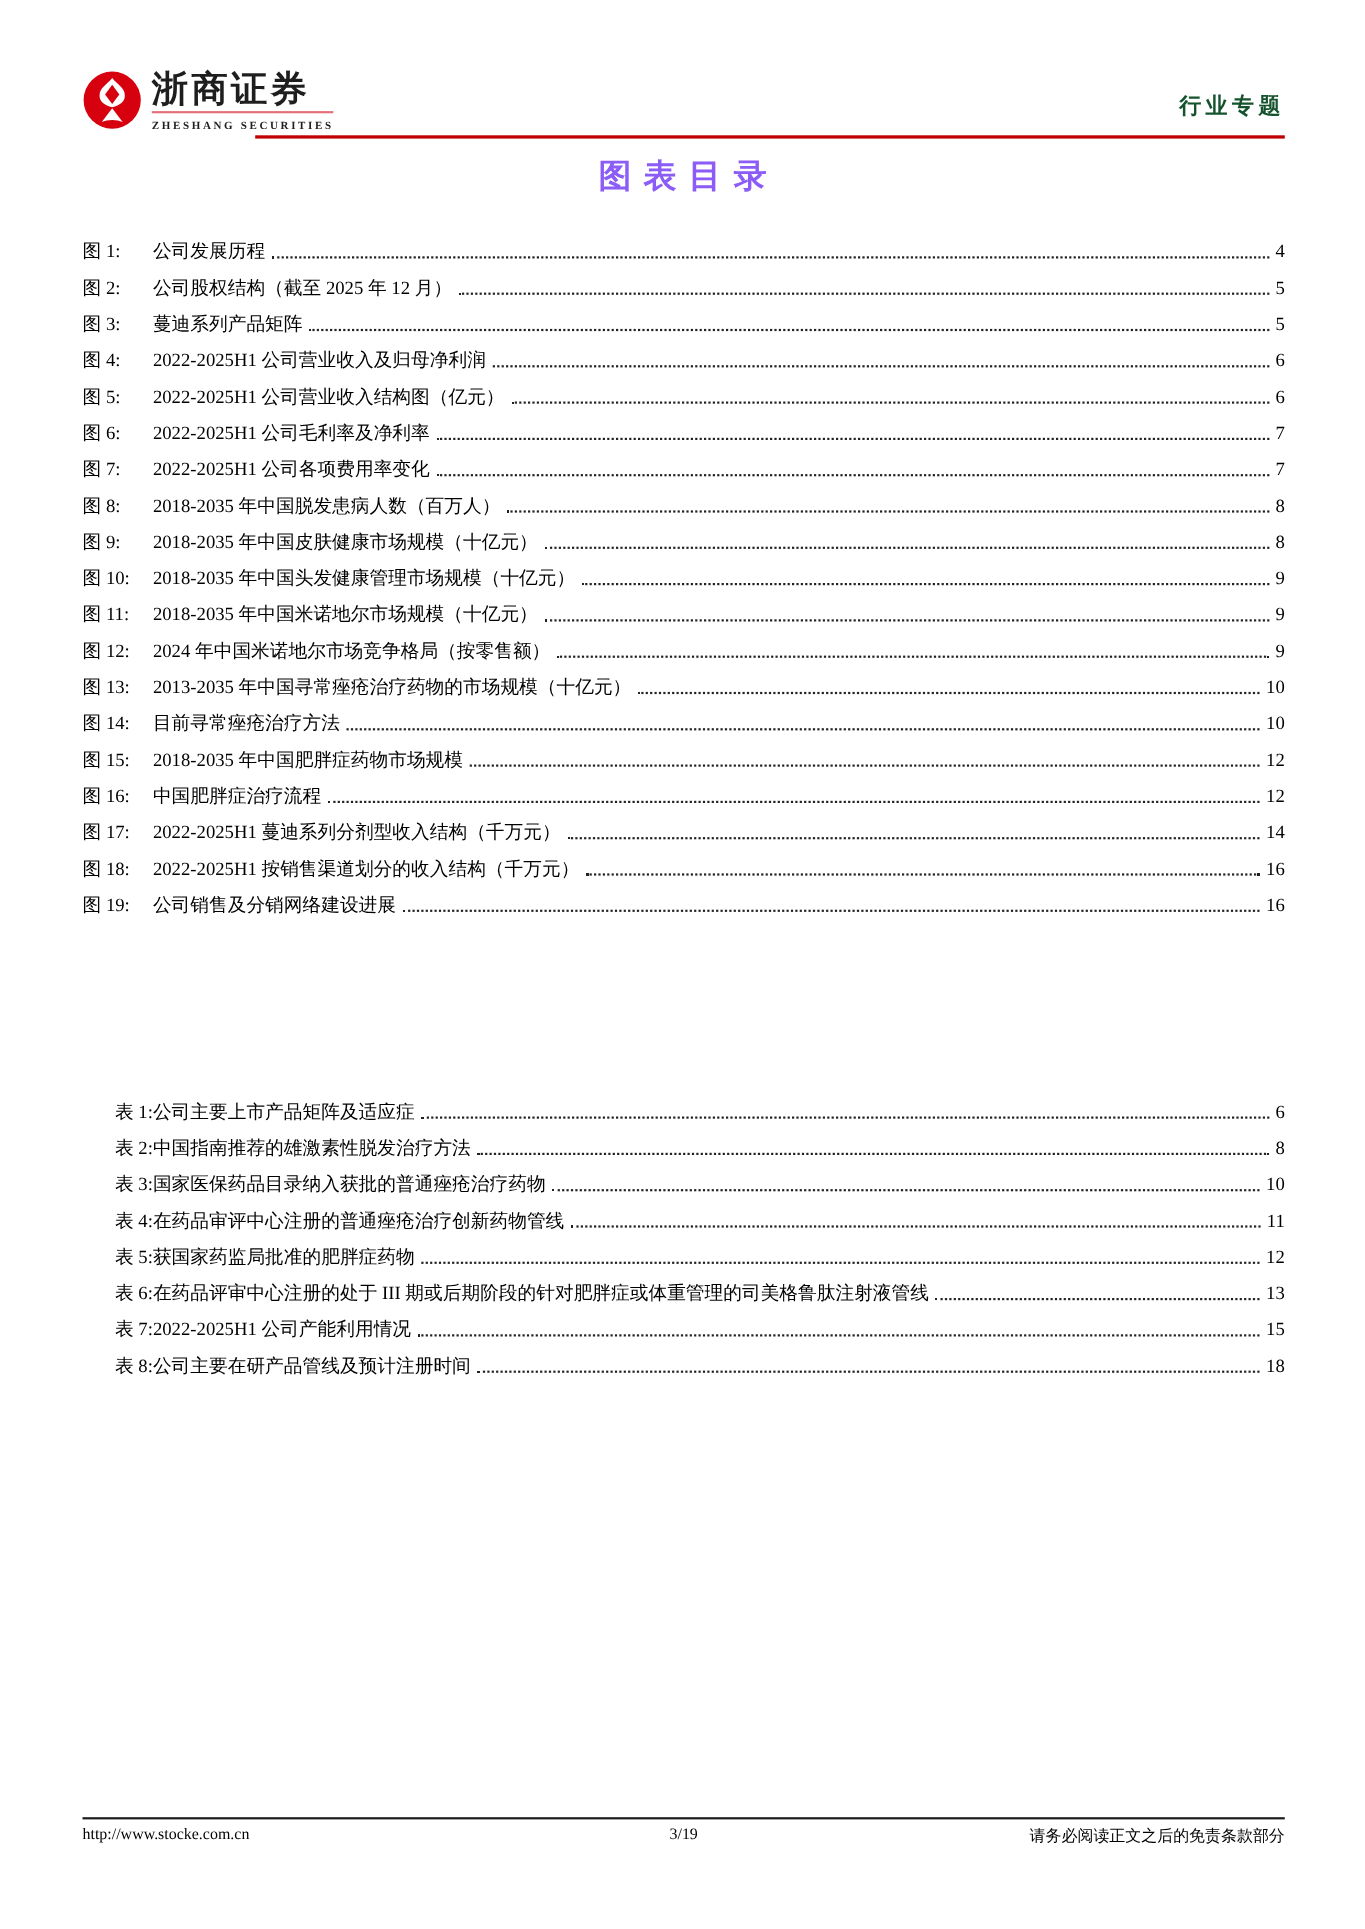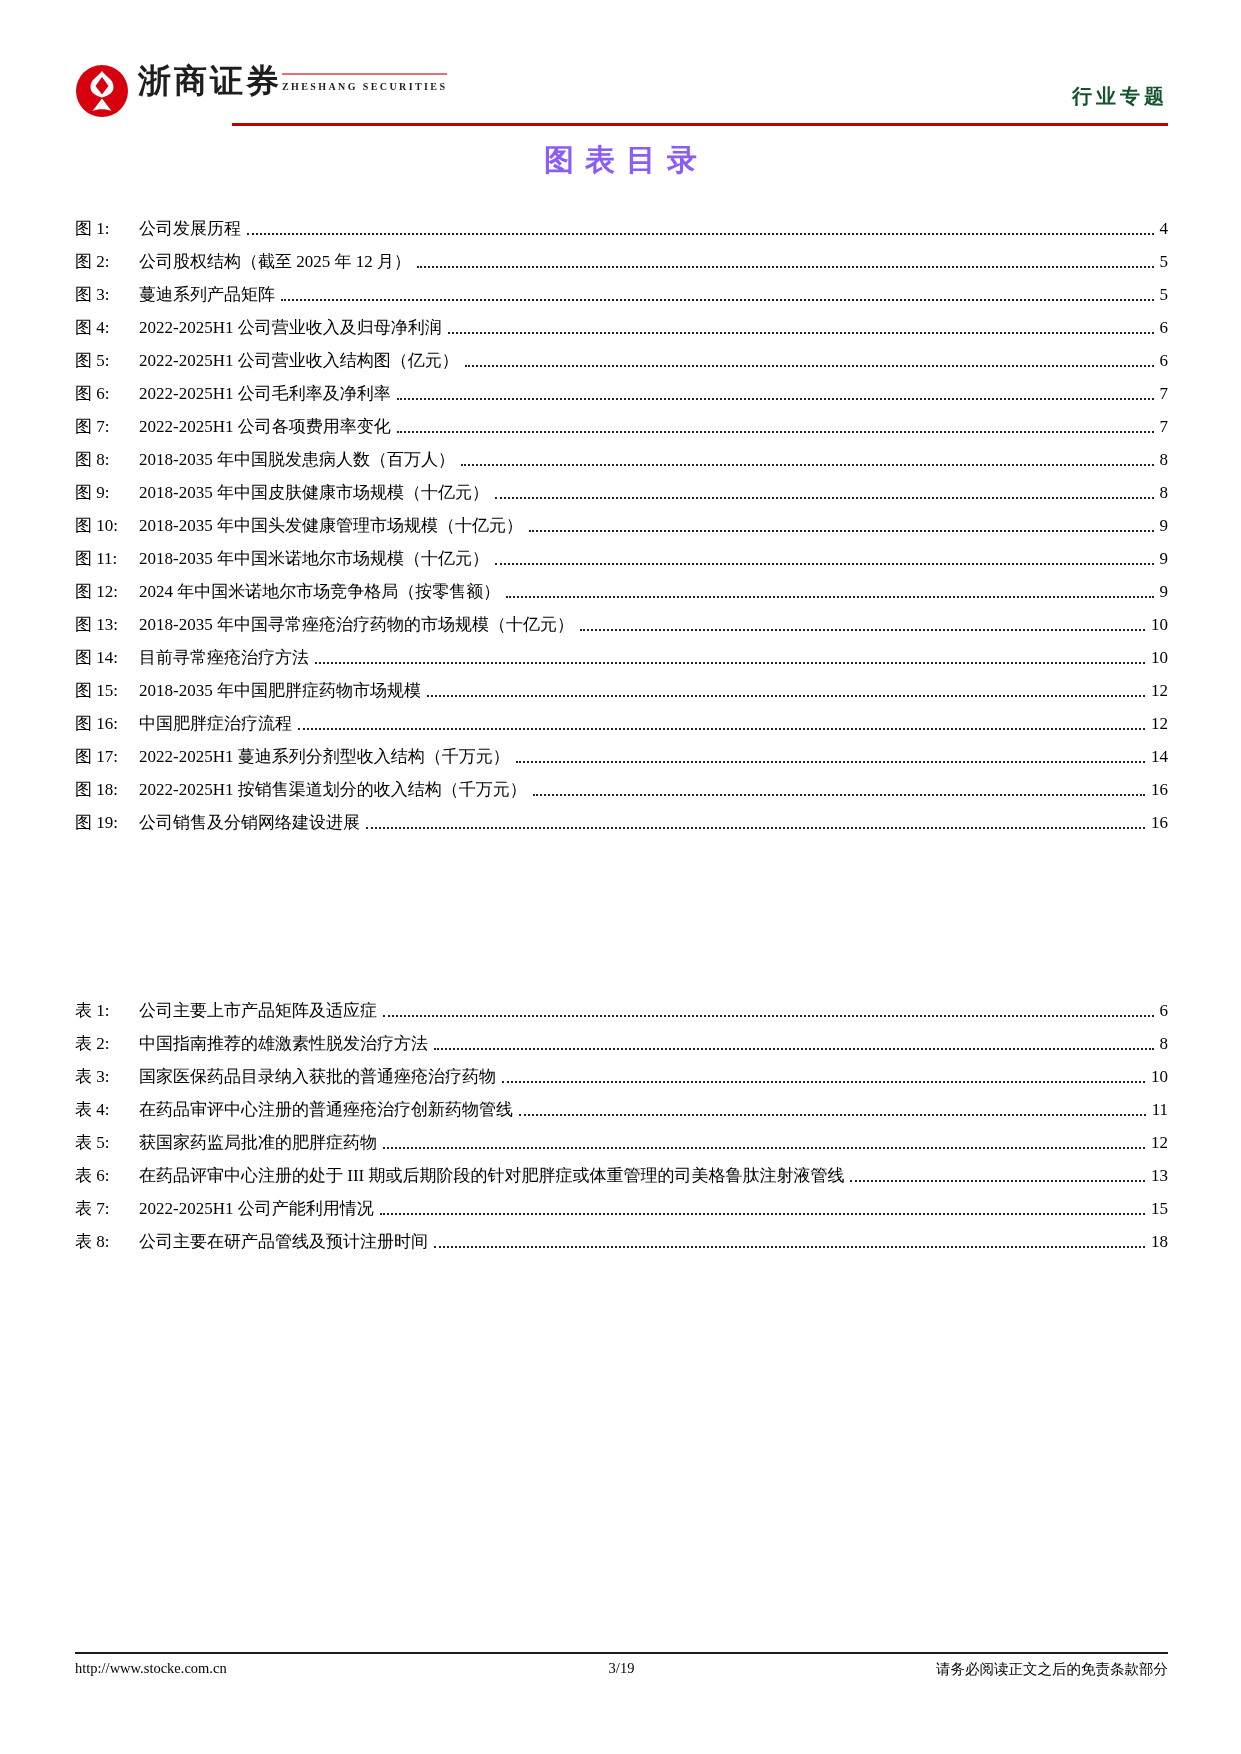--- a/index.html
+++ b/index.html
@@ -7,42 +7,42 @@
     width:1241px; height:1754px; position:relative; background:#ffffff;
     font-family:"Liberation Serif","DejaVu Serif",serif; color:#000;
     overflow:hidden;
   }
   .page { position:absolute; inset:0; }
 
   
   .header { position:absolute; top:64px; left:75px; right:73px; height:62px; }
   .logo { position:absolute; left:0; top:0; display:flex; align-items:flex-start; gap:9px; }
   .logo svg { display:block; }
-  .logo-text { display:flex; flex-direction:row;align-items:center; }
+  .logo-text { display:flex; flex-direction:column; }
   .brand-cn {
     font-family:"Liberation Sans","DejaVu Sans",sans-serif;
     font-size:33px; font-weight:bold; color:#1e1e1e; letter-spacing:3px; line-height:1.05;
   }
   .brand-en {
     margin-top:2px; padding-top:6px; border-top:2px solid #e4717a;
     font-size:10px; font-weight:bold; letter-spacing:2.4px; color:#1e1e1e; white-space:nowrap;
   }
   .report-type { position:absolute; right:0; bottom:16px; font-size:20px; letter-spacing:4px; color:#14532d;font-weight:bold; }
   .header-rule { position:absolute; top:123px; left:232px; right:73px; height:3px; background:#c00000; }
 
   
   .page-title {
     position:absolute; top:140px; left:0; width:100%; text-align:center;
     font-size:30px; font-weight:bold; color:#8b5cf6; letter-spacing:11px; text-indent:11px;
   }
 
   
   .toc { position:absolute; left:75px; right:73px; }
   .toc.figures { top:206px; }
-  .toc.tables  { top:988px; }
+  .toc.tables  { top:988px;text-align:right; }
   .toc-row { display:flex; align-items:flex-end; height:33px; font-size:17px; line-height:1.15; }
   .toc-label { flex:0 0 auto; min-width:64px; white-space:nowrap; }
   .toc-title { flex:0 0 auto; white-space:nowrap; padding-right:2px; }
   .toc-dots  { flex:1 1 auto; min-width:10px; border-bottom:2px dotted #222; margin:0 4px 4px 4px; }
   .toc-page  { flex:0 0 auto; padding-left:2px; }
 
   
   .footer-rule { position:absolute; top:1652px; left:75px; right:73px; height:2px; background:#1c1c1c; }
   .footer { position:absolute; top:1660px; left:75px; right:73px; height:20px; font-size:14.5px; }
   .footer-url { position:absolute; left:0; top:0; }
@@ -156,21 +156,21 @@
 
       <div class="toc-row">
         <span class="toc-label">图 12:</span>
         <span class="toc-title">2024 年中国米诺地尔市场竞争格局（按零售额）</span>
         <span class="toc-dots"></span>
         <span class="toc-page">9</span>
       </div>
 
       <div class="toc-row">
         <span class="toc-label">图 13:</span>
-        <span class="toc-title">2018-2035 年中国寻常痤疮治疗药物的市场规模（十亿元）</span>
+        <span class="toc-title">2013-2035 年中国寻常痤疮治疗药物的市场规模（十亿元）</span>
         <span class="toc-dots"></span>
         <span class="toc-page">10</span>
       </div>
 
       <div class="toc-row">
         <span class="toc-label">图 14:</span>
         <span class="toc-title">目前寻常痤疮治疗方法</span>
         <span class="toc-dots"></span>
         <span class="toc-page">10</span>
       </div>

